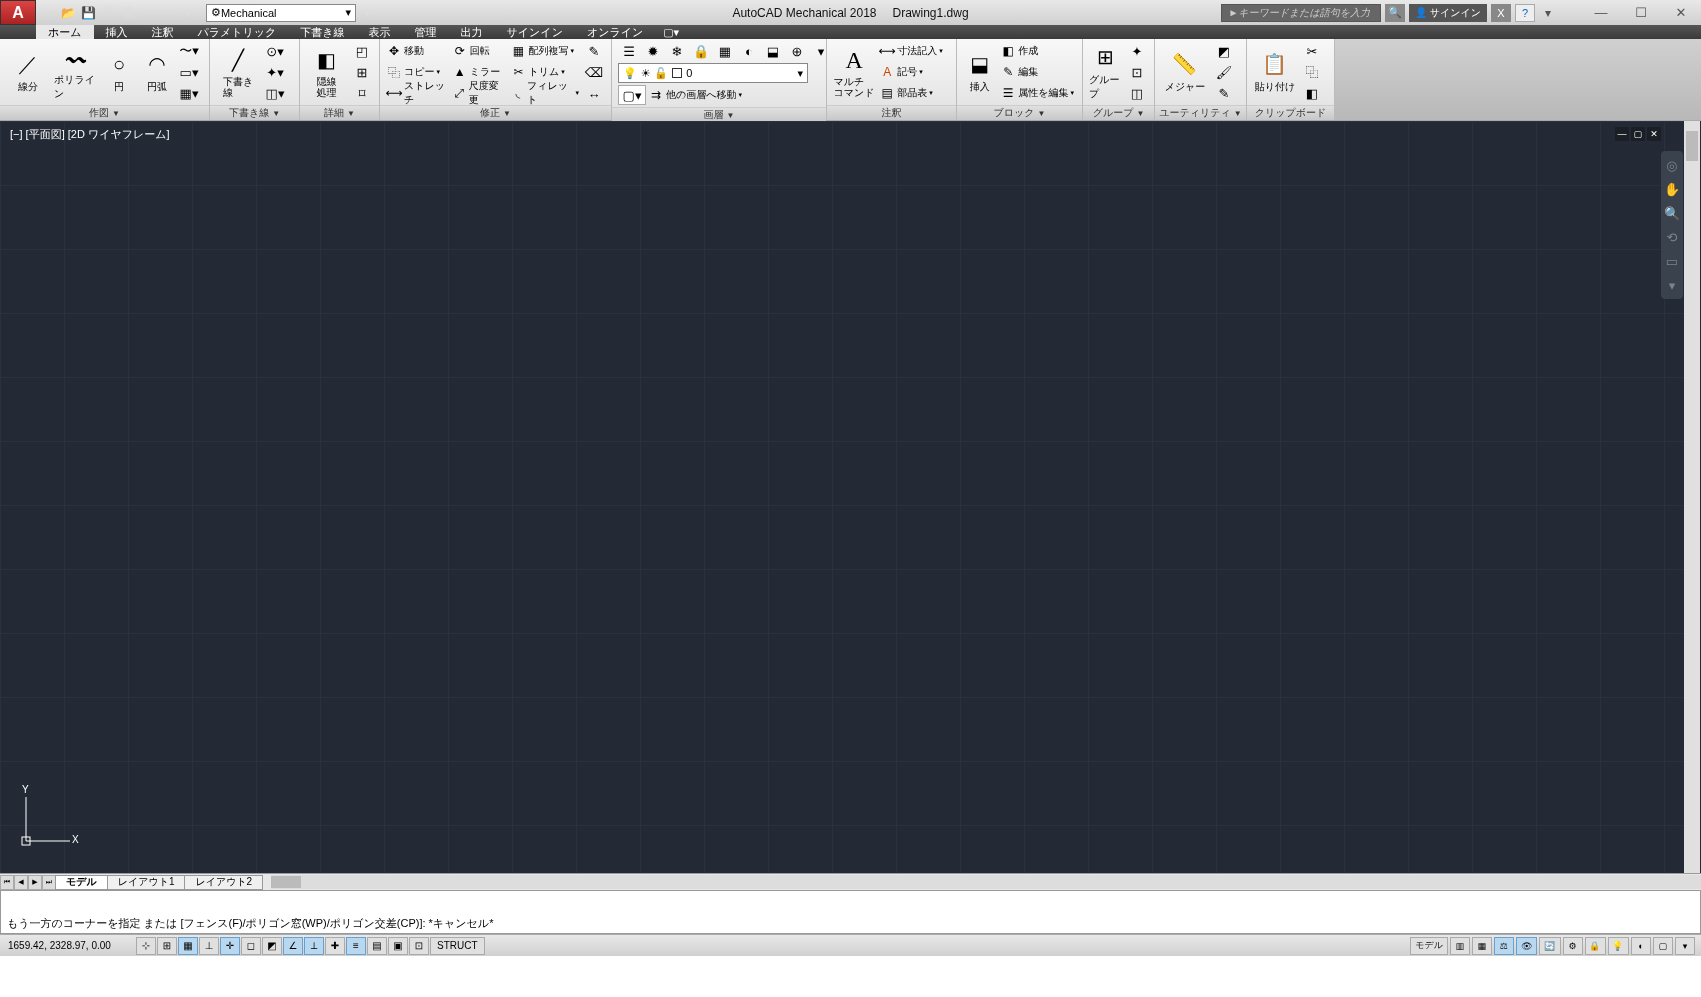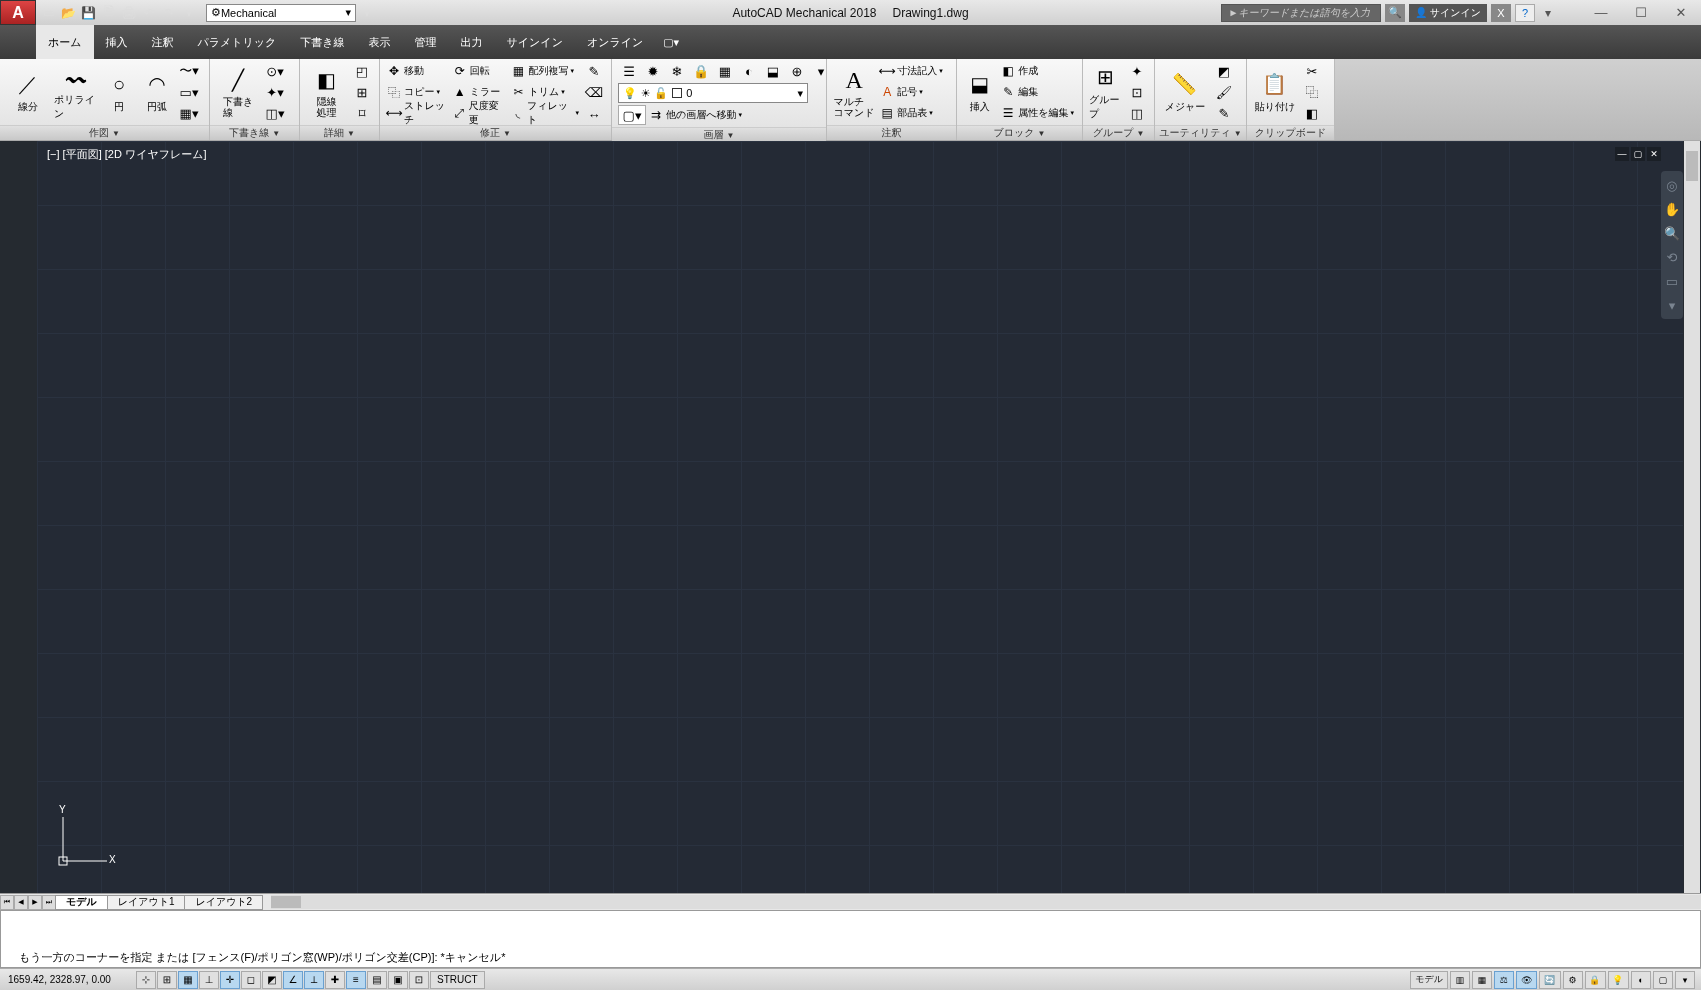--- a/index.html
+++ b/index.html
@@ -15,42 +15,42 @@
     .title-center span { color: #111; }
     .titlebar { background: linear-gradient(#e8e8e8, #d0d0d0); }
     .titlebar-right { position: absolute; right: 0; display: flex; align-items: center; gap: 4px; }
     .search-box { background: #666; color: #ccc; border: 1px solid #555; height: 18px; width: 160px; padding: 0 6px; font-size: 10px; display: flex; align-items: center; font-style: italic; }
     .signin-btn { background: #555; color: #fff; height: 18px; padding: 0 6px; font-size: 10px; display: flex; align-items: center; gap: 2px; }
     .help-btn, .x-btn { width: 20px; height: 18px; background: #888; display: flex; align-items: center; justify-content: center; color: #fff; font-size: 11px; }
     .wincontrols { display: flex; margin-left: 20px; }
     .winbtn { width: 40px; height: 22px; display: flex; align-items: center; justify-content: center; color: #555; font-size: 13px; }
     
     
-    .tabbar { height: 34px; background: linear-gradient(#555, #3a3a3a); display: flex; align-items: stretch; padding-left: 36px; }
+    .tabbar { height: 14px; background: linear-gradient(#555, #3a3a3a); display: flex; align-items: stretch; padding-left: 36px; }
     .tab { padding: 0 12px; color: #fff; font-size: 11px; display: flex; align-items: center; cursor: pointer; }
     .tab.active { background: #e8e8e8; color: #000; }
     .tab-cloud { margin-left: 8px; display: flex; align-items: center; }
     
     
     .ribbon { height: 82px; background: linear-gradient(#f8f8f8, #e0e0e0); display: flex; border-bottom: 1px solid #aaa; }
     .panel { border-right: 1px solid #bbb; display: flex; flex-direction: column; }
     .panel-body { flex: 1; display: flex; align-items: center; padding: 2px 6px; gap: 4px; }
     .panel-title { height: 16px; background: linear-gradient(#e0e0e0, #c8c8c8); font-size: 10px; text-align: center; display: flex; align-items: center; justify-content: center; color: #333; border-top: 1px solid #ccc; }
     .panel-title .dd { margin-left: 3px; font-size: 8px; }
     .bigbtn { display: flex; flex-direction: column; align-items: center; justify-content: center; width: 44px; height: 60px; cursor: pointer; font-size: 10px; gap: 2px; }
     .bigbtn .ico { width: 28px; height: 28px; display: flex; align-items: center; justify-content: center; font-size: 20px; }
     .smbtn { width: 22px; height: 20px; display: flex; align-items: center; justify-content: center; cursor: pointer; font-size: 13px; }
     .vcol { display: flex; flex-direction: column; gap: 1px; }
     .hrow { display: flex; align-items: center; gap: 2px; font-size: 10px; height: 20px; }
     .hrow .ico { width: 16px; height: 16px; display: flex; align-items: center; justify-content: center; font-size: 12px; }
     .layer-dd { background: #fff; border: 1px solid #888; height: 20px; width: 140px; font-size: 11px; display: flex; align-items: center; padding: 0 4px; gap: 4px; }
     
     
     .drawing-wrap { position: relative; height: 752px; background: #252a30; }
-    .drawing { position: absolute; inset: 0 18px 0 0; background: #242a35; margin-left: 37px; }
+    .drawing { position: absolute; inset: 0 18px 0 0; background: #242a35; }
     .grid-lines { position: absolute; inset: 0; background-image: 
       linear-gradient(#2a3240 1px, transparent 1px),
       linear-gradient(90deg, #2a3240 1px, transparent 1px);
       background-size: 64px 64px; }
     .viewport-label { position: absolute; top: 6px; left: 10px; color: #fff; font-size: 11px; }
     .view-controls { position: absolute; top: 6px; right: 22px; display: flex; gap: 2px; }
     .vc-btn { width: 14px; height: 14px; background: #1a1f26; color: #fff; font-size: 9px; display: flex; align-items: center; justify-content: center; cursor: pointer; }
     .ucs { position: absolute; bottom: 20px; left: 18px; color: #fff; font-size: 11px; }
     .ucs svg { overflow: visible; }
     .navbar-right { position: absolute; top: 30px; right: 0; width: 22px; background: #3a424d; border-radius: 4px; padding: 6px 2px; display: flex; flex-direction: column; gap: 8px; align-items: center; }
@@ -61,21 +61,21 @@
     
     .model-tabs { height: 17px; background: #e8e8e8; display: flex; align-items: center; font-size: 10px; border-top: 1px solid #999; }
     .mt-nav { display: flex; }
     .mt-nav-btn { width: 14px; height: 15px; border: 1px solid #aaa; background: #ddd; display: flex; align-items: center; justify-content: center; font-size: 7px; cursor: pointer; }
     .mt-tab { padding: 0 10px; border: 1px solid #999; background: #f0f0f0; height: 15px; display: flex; align-items: center; cursor: pointer; margin-left: -1px; }
     .mt-tab.active { background: #fff; font-weight: bold; }
     .hscroll { flex: 1; margin-left: 8px; height: 14px; background: #ddd; position: relative; }
     .hscroll .thumb { position: absolute; left: 0; width: 30px; top: 1px; bottom: 1px; background: #bbb; }
     
     
-    .cmdline { height: 58px; background: #fff; border: 1px solid #999; font-size: 11px; font-family: "MS Gothic", monospace; padding: 2px 18px; display: flex; flex-direction: column; justify-content: flex-end; color: #000; }
+    .cmdline { height: 44px; background: #fff; border: 1px solid #999; font-size: 11px; font-family: "MS Gothic", monospace; padding: 2px 6px; display: flex; flex-direction: column; justify-content: flex-end; color: #000; }
     .cmdline .line { white-space: nowrap; overflow: hidden; }
     
     
     .statusbar { height: 22px; background: linear-gradient(#e8e8e8, #d0d0d0); display: flex; align-items: center; font-size: 10px; border-top: 1px solid #aaa; }
     .coords { width: 130px; padding-left: 8px; }
     .sb-toggles { display: flex; gap: 1px; margin-left: 6px; }
     .sbbtn { width: 20px; height: 18px; border: 1px solid #aaa; background: #e0e0e0; display: flex; align-items: center; justify-content: center; font-size: 10px; cursor: pointer; }
     .sbbtn.on { background: #b8d8f0; border-color: #6aa0d0; }
     .sb-right { margin-left: auto; display: flex; align-items: center; gap: 2px; padding-right: 6px; }
     .sb-right .sbbtn { font-size: 9px; padding: 0 4px; width: auto; min-width: 20px; }

